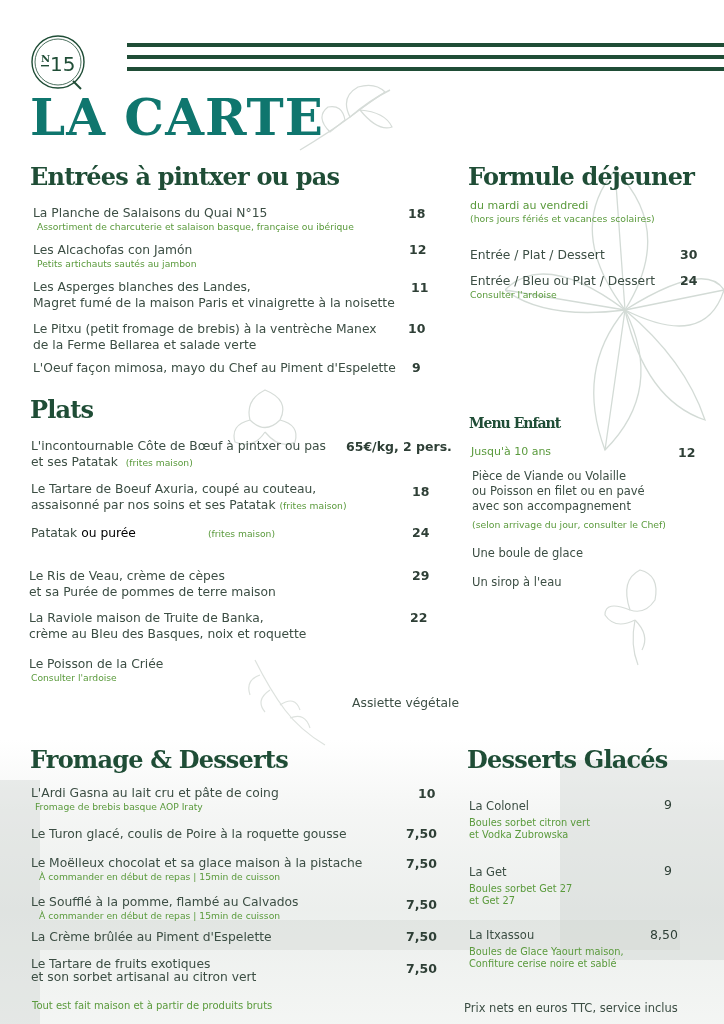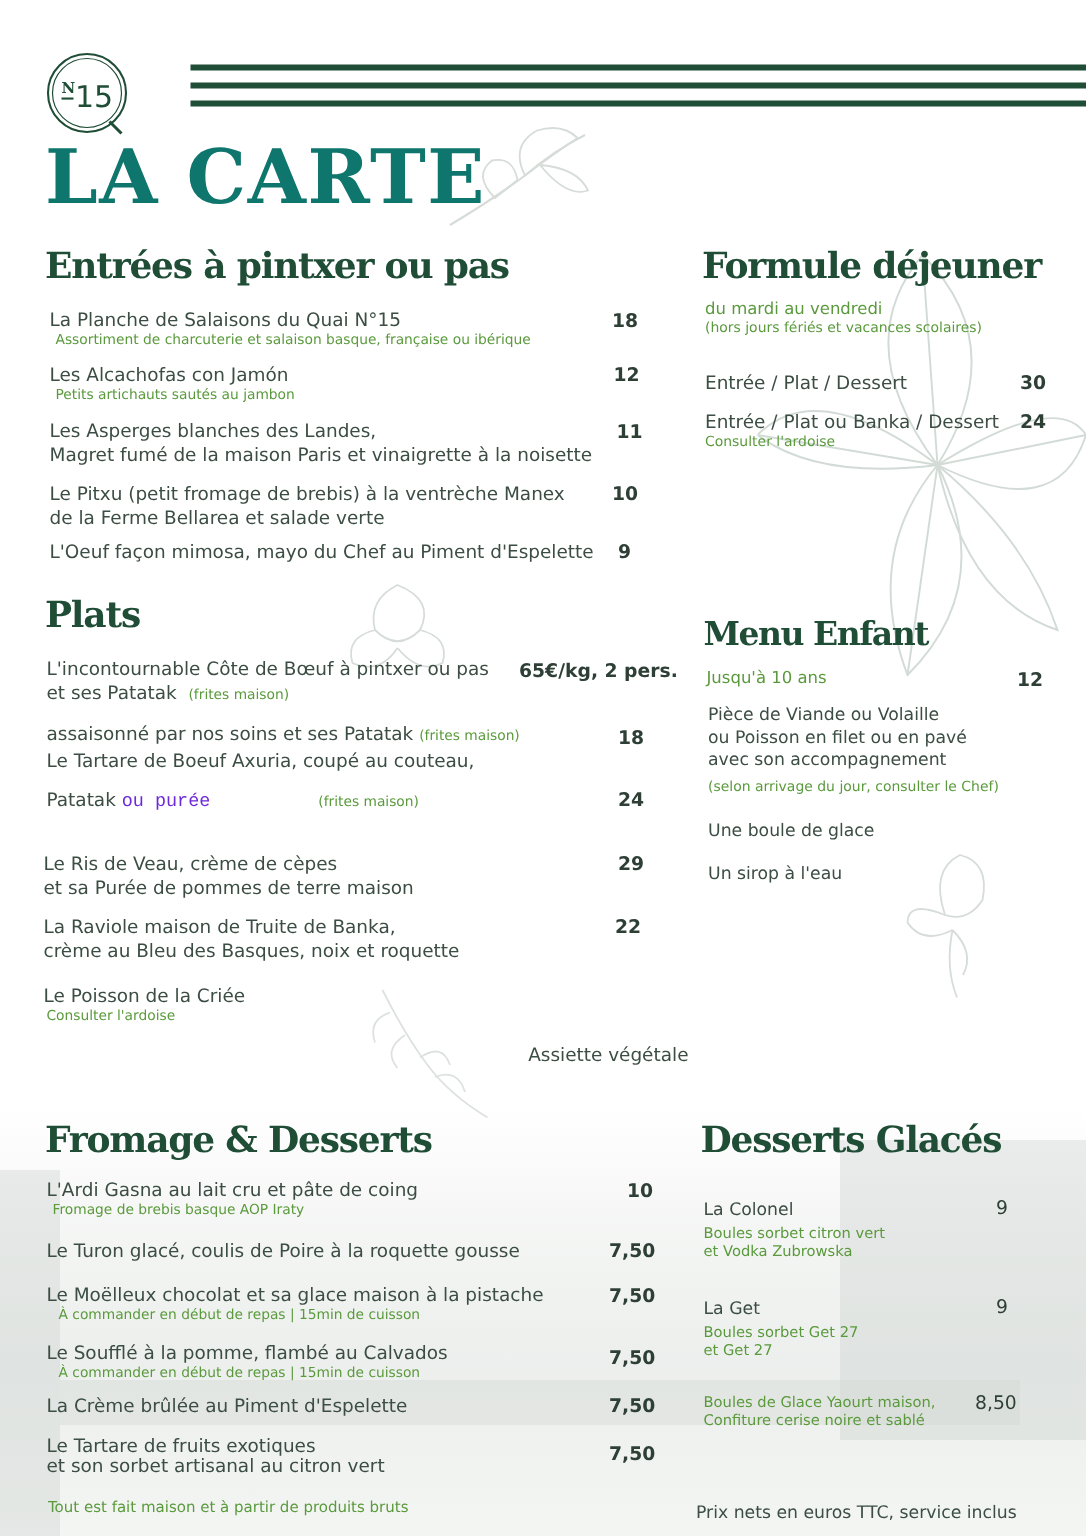--- a/index.html
+++ b/index.html
@@ -28,21 +28,21 @@
       font-family: "DejaVu Serif", serif; font-weight: bold;
       color: #1f4d36; font-size: 24px; letter-spacing: -0.8px; line-height: 30px;
     }
     .item { position: absolute; }
     .name { font-size: 12.3px; line-height: 16px; color: #3c4e44; white-space: pre-line; }
     .desc { font-size: 9.2px; line-height: 12px; color: #5a9a3c; padding-left: 4px; white-space: pre-line; }
     .note { font-size: 11px; line-height: 14px; color: #5a9a3c; white-space: pre-line; }
     .note-sm { font-size: 9.3px; line-height: 12px; color: #5a9a3c; }
     .price { position: absolute; font-size: 12.5px; line-height: 16px; color: #2e3f36; font-weight: bold; }
     .inline-small { font-size: 9.2px; color: #5a9a3c; }
-    .red { color: #6d28d9; font-family: Liberation Mono, monospace; }
+    .red { color: #000000; }
   </style>
 </head>
 <body>
 
 <div class="bg-photo">
   <div class="bld" style="left:0;top:40px;width:40px;height:244px;"></div>
   <div class="bld" style="left:560px;top:20px;width:164px;height:200px;"></div>
   <div class="bld" style="left:40px;top:180px;width:640px;height:30px;background:rgba(210,214,211,0.4);"></div>
 </div>
 
@@ -131,36 +131,36 @@
 <h2 class="h2" style="left:468px;top:162px;">Formule déjeuner</h2>
 <div class="note" style="position:absolute;left:470px;top:199px;">du mardi au vendredi</div>
 <div class="note-sm" style="position:absolute;left:470px;top:213px;">(hors jours fériés et vacances scolaires)</div>
 
 <div class="item" style="left:470px;top:247px;">
   <div class="name">Entrée / Plat / Dessert</div>
 </div>
 <div class="price" style="left:680px;top:247px;">30</div>
 
 <div class="item" style="left:470px;top:273px;">
-  <div class="name">Entrée / Plat ou Banka / Dessert</div>
+  <div class="name">Entrée / Bleu ou Plat / Dessert</div>
   <div class="note-sm">Consulter l'ardoise</div>
 </div>
 <div class="price" style="left:680px;top:273px;">24</div>
 
 <h2 class="h2" style="left:30px;top:395px;">Plats</h2>
 
 <div class="item" style="left:31px;top:438px;width:320px;">
   <div class="name">L'incontournable Côte de Bœuf à pintxer ou pas</div>
   <div class="name"><span>et ses Patatak</span>&nbsp; <span class="inline-small">(frites maison)</span></div>
 </div>
 <div class="price" style="left:346px;top:439px;">65€/kg, 2 pers.</div>
 
 <div class="item" style="left:31px;top:481px;width:360px;">
+  <div class="name">Le Tartare de Boeuf Axuria, coupé au couteau,</div>
   <div class="name"><span>assaisonné par nos soins  et ses Patatak</span> <span class="inline-small">(frites maison)</span></div>
-  <div class="name">Le Tartare de Boeuf Axuria, coupé au couteau,</div>
 </div>
 <div class="price" style="left:412px;top:484px;">18</div>
 
 <div class="item" style="left:31px;top:525px;width:380px;">
   <div class="name"><span>Patatak</span> <span class="red">ou purée</span><span class="inline-small" style="margin-left:72px;">(frites maison)</span></div>
 </div>
 <div class="price" style="left:412px;top:525px;">24</div>
 
 <div class="item" style="left:29px;top:568px;width:380px;">
   <div class="name">Le Ris de Veau, crème de cèpes
@@ -176,21 +176,21 @@
 
 <div class="item" style="left:29px;top:656px;width:380px;">
   <div class="name">Le Poisson de la Criée</div>
   <div class="desc" style="padding-left:2px;">Consulter l'ardoise</div>
 </div>
 
 <div class="item" style="left:29px;top:695px;width:430px;text-align:right;">
   <div class="name">Assiette végétale</div>
 </div>
 
-<h2 class="h2" style="left:469px;top:408px;font-size:22px;letter-spacing:-1px;text-align:center;">Menu Enfant</h2>
+<h2 class="h2" style="left:469px;top:408px;font-size:14px;letter-spacing:-1px;text-align:center;">Menu Enfant</h2>
 <div class="note" style="position:absolute;left:471px;top:445px;">Jusqu'à 10 ans</div>
 <div class="price" style="left:678px;top:445px;">12</div>
 <div class="name" style="position:absolute;left:472px;top:469px;width:240px;line-height:15px;font-size:11.5px;">Pièce de Viande ou Volaille
 ou Poisson en filet ou en pavé
 avec son accompagnement</div>
 <div class="note-sm" style="position:absolute;left:472px;top:519px;">(selon arrivage du jour, consulter le Chef)</div>
 <div class="name" style="position:absolute;left:472px;top:545px;font-size:11.5px;">Une boule de glace</div>
 <div class="name" style="position:absolute;left:472px;top:574px;font-size:11.5px;">Un sirop à l'eau</div>
 
 <h2 class="h2" style="left:30px;top:745px;">Fromage &amp; Desserts</h2>
@@ -241,18 +241,19 @@
 <div class="price" style="left:664px;top:797px;font-weight:normal;">9</div>
 
 <div class="item" style="left:469px;top:864px;width:200px;">
   <div class="name" style="font-size:11.5px;">La Get</div>
   <div class="note" style="font-size:9.8px;line-height:12px;margin-top:3px;">Boules sorbet Get 27
 et Get 27</div>
 </div>
 <div class="price" style="left:664px;top:863px;font-weight:normal;">9</div>
 
 <div class="item" style="left:469px;top:927px;width:200px;">
+  <div class="name" style="font-size:11.5px;">La Itxassou</div>
   <div class="note" style="font-size:9.8px;line-height:12px;margin-top:3px;">Boules de Glace Yaourt maison,
 Confiture cerise noire et sablé</div>
 </div>
 <div class="price" style="left:650px;top:927px;font-weight:normal;">8,50</div>
 
 <div class="name" style="position:absolute;left:464px;top:1000px;font-size:11.5px;">Prix nets en euros TTC, service inclus</div>
 
 </body></html>

